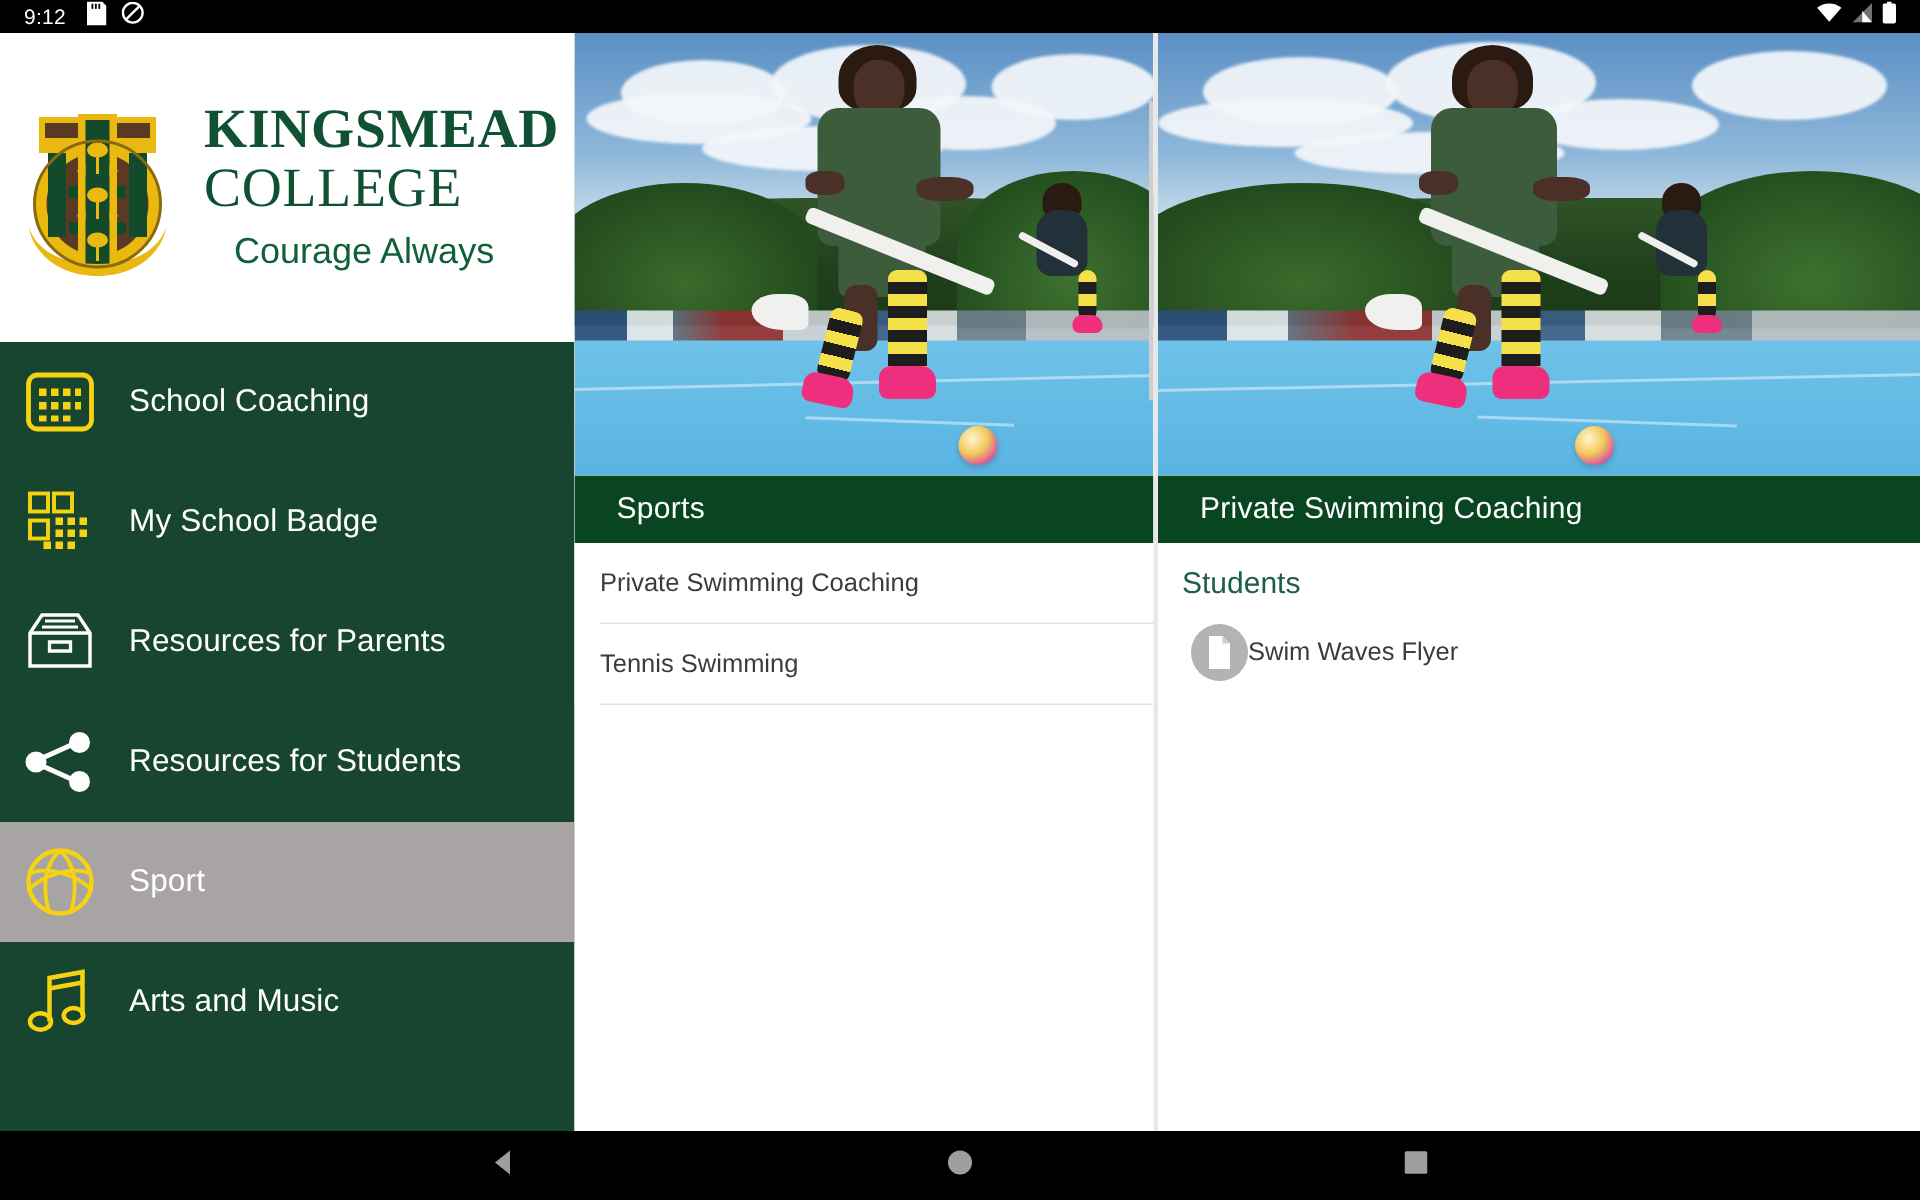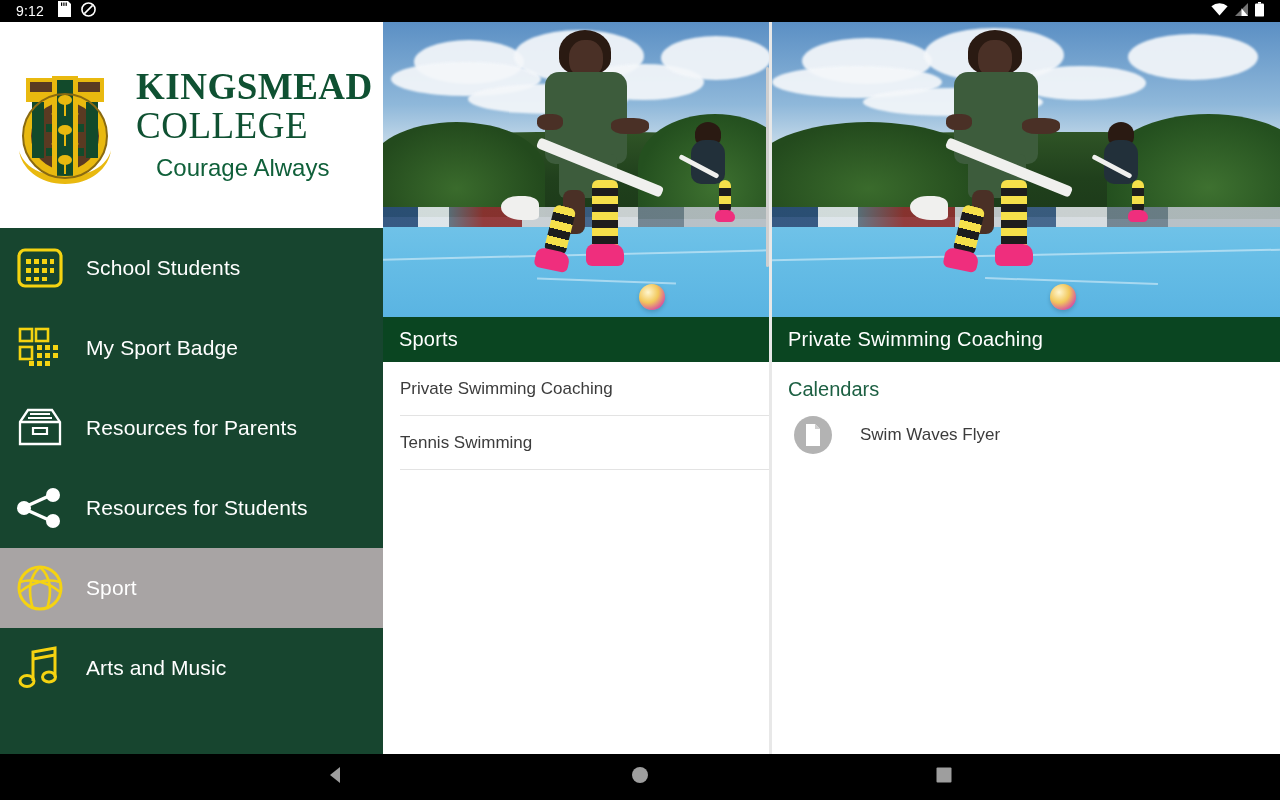--- a/index.html
+++ b/index.html
@@ -104,42 +104,42 @@
   .p-hair { position:absolute; background:#2a1a12; border-radius:50% 50% 35% 35%; }
   .p-sock { position:absolute; background:repeating-linear-gradient(#f5e04a 0 8px, #1d1d1d 8px 16px); border-radius:6px; }
   .p-shoe { position:absolute; background:#ef2e7d; border-radius:8px 10px 6px 6px; }
   .p-stick { position:absolute; background:#f0f0ee; border-radius:4px; }
   .p-stickhead { position:absolute; background:#f0f0ee; border-radius:50% 40% 18% 60%; }
 
   .panel-header {
     height:45px; background:#0A4521; display:flex; align-items:center;
     padding-left:16px;
   }
-  .panel-header .ph-title { color:#fff; font-size:20px; letter-spacing:.2px; }
+  .panel-header .ph-title { color:#fff; font-size:20px; letter-spacing:.2px;margin-left:12px; }
   .panel-header.wide { padding-left:16px; }
 
   .list-row {
     position:relative; height:54px; display:flex; align-items:center;
     padding-left:17px; cursor:pointer; background:#fff;
   }
   .list-row .lr-label { color:#3c3c3c; font-size:17px; }
   .list-row::after {
     content:""; position:absolute; left:17px; right:0; bottom:0;
     height:1px; background:#e3e3e3;
   }
 
   .docs-title { color:#1d6043; font-size:20px; padding:16px 0 6px 16px; }
   .doc-row {
     display:flex; align-items:center; height:56px; padding-left:22px; cursor:pointer;
   }
   .doc-ic {
     width:38px; height:38px; border-radius:50%; background:#B3B3B3;
     display:flex; align-items:center; justify-content:center; flex:0 0 38px;
   }
-  .doc-name { color:#3c3c3c; font-size:17px; margin-left:28px; }
+  .doc-name { color:#3c3c3c; font-size:17px; }
 
   .vscroll {
     position:absolute; right:0; top:45px; width:3px; height:200px;
     background:#cfcfcf; border-radius:2px;
   }
 
   
   .navbar {
     position:absolute; left:0; bottom:0; width:1280px; height:46px;
     background:#000; display:flex; align-items:center; justify-content:center;
@@ -242,21 +242,21 @@
                   <rect x="9" y="21" width="5" height="5"></rect>
                   <rect x="17" y="21" width="5" height="5"></rect>
                   <rect x="25" y="21" width="5" height="5"></rect>
                   <rect x="33" y="21" width="4" height="5"></rect>
                   <rect x="9" y="30" width="5" height="4"></rect>
                   <rect x="17" y="30" width="5" height="4"></rect>
                   <rect x="25" y="30" width="5" height="4"></rect>
                 </g>
               </svg>
           </span>
-          <span class="mi-label">School Students</span>
+          <span class="mi-label">School Coaching</span>
         </div>
 
         <div class="menu-item">
           <span class="mi-icon">
             <svg width="46" height="46" viewBox="0 0 46 46">
                 <g fill="none" stroke="#F5D311" stroke-width="2.6">
                   <rect x="3" y="4" width="12" height="12"></rect>
                   <rect x="19" y="4" width="12" height="12"></rect>
                   <rect x="3" y="22" width="12" height="12"></rect>
                 </g>
@@ -266,21 +266,21 @@
                   <rect x="36" y="20" width="5" height="5"></rect>
                   <rect x="20" y="28" width="5" height="5"></rect>
                   <rect x="28" y="28" width="5" height="5"></rect>
                   <rect x="36" y="28" width="5" height="5"></rect>
                   <rect x="20" y="36" width="5" height="5"></rect>
                   <rect x="28" y="36" width="5" height="5"></rect>
                   <rect x="12" y="36" width="5" height="5"></rect>
                 </g>
               </svg>
           </span>
-          <span class="mi-label">My Sport Badge</span>
+          <span class="mi-label">My School Badge</span>
         </div>
 
 
         <div class="menu-item">
           <span class="mi-icon">
             <svg width="48" height="44" viewBox="0 0 48 44">
                 <path d="M4 16L12 4h24l8 12v22H4z" fill="none" stroke="#fff" stroke-width="2.3"></path>
                 <path d="M4 16h40" stroke="#fff" stroke-width="2.3"></path>
                 <path d="M14 8h20M12 12h24" stroke="#fff" stroke-width="2"></path>
                 <path d="M17 22h14v6H17z" fill="none" stroke="#fff" stroke-width="2.2"></path>
@@ -426,21 +426,21 @@
           <div class="p-shoe" style="left:356px; top:188px; width:20px; height:12px;"></div>
           <div class="p-stick" style="left:318px; top:142px; width:44px; height:5px; transform:rotate(28deg);"></div>
         </div>
         <div class="hero-ball" style="left:278px; top:262px;"></div>
       </div>
 
       <div class="panel-header wide">
         <span class="ph-title">Private Swimming Coaching</span>
       </div>
 
-      <div class="docs-title">Calendars</div>
+      <div class="docs-title">Students</div>
 
       <div>
         <div class="doc-row">
           <span class="doc-ic">
             <svg width="20" height="24" viewBox="0 0 20 24">
                 <path d="M3 1h9l5 5v17H3z" fill="#fff"></path>
                 <path d="M12 1v5h5" fill="#cfcfcf"></path>
               </svg>
           </span>
           <span class="doc-name">Swim Waves Flyer</span>

